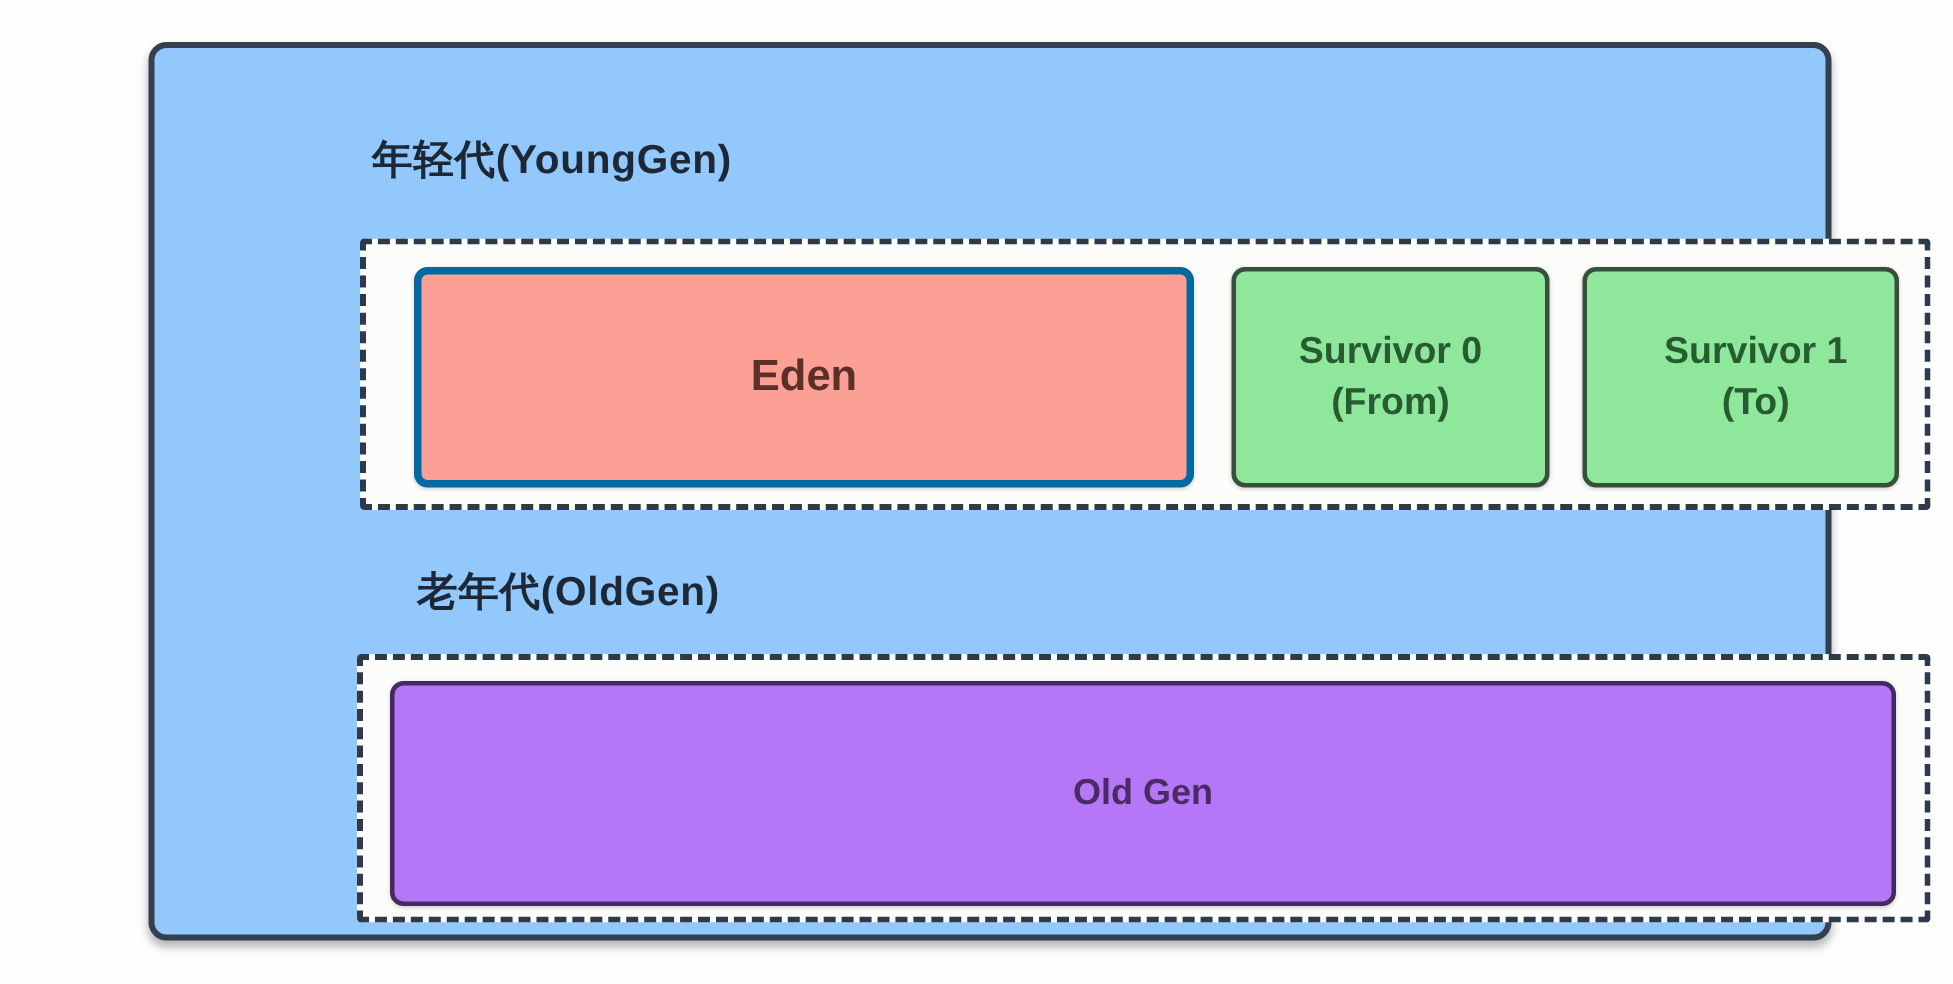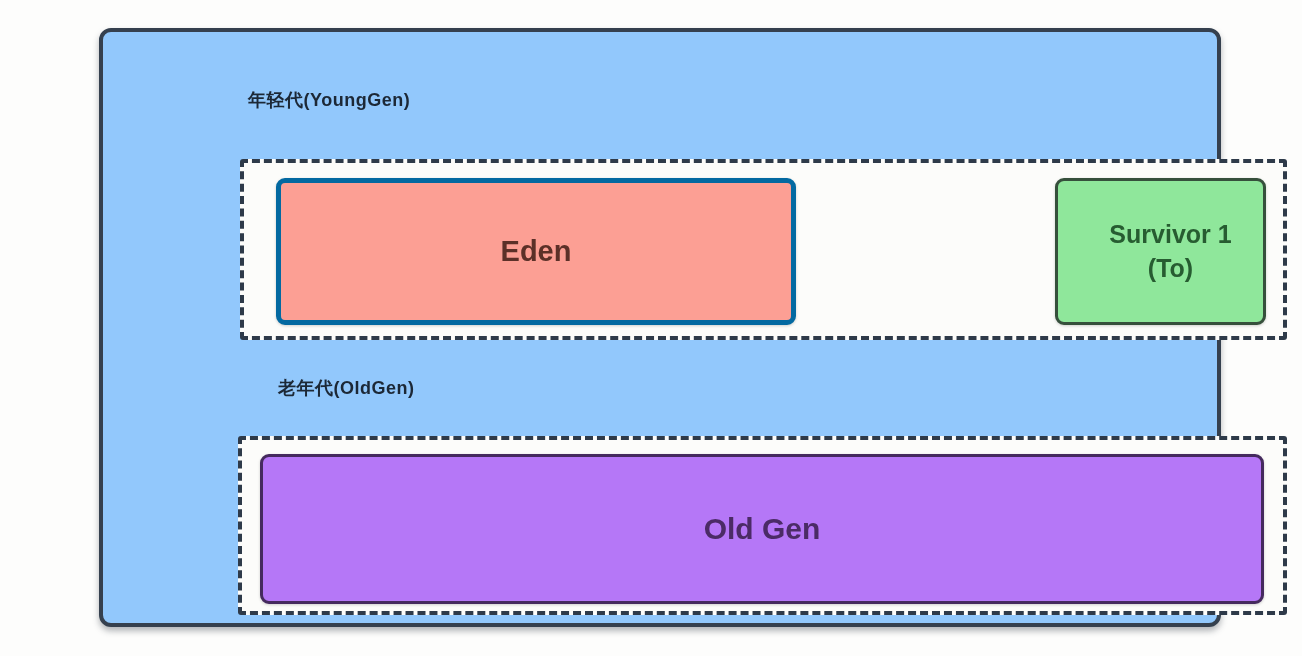--- a/index.html
+++ b/index.html
@@ -22,21 +22,21 @@
     width: 1122px;
     height: 599px;
     box-sizing: border-box;
     background: #92C8FC;
     border: 4px solid #35404E;
     border-radius: 12px;
     box-shadow: 0 4px 6px rgba(40,50,60,0.35);
   }
   .gen-title {
     position: absolute;
-    font-size: 18px;
+    font-size: 27px;
     font-weight: 700;
     color: #1C2836;
     letter-spacing: 0.5px;
     white-space: nowrap;
   }
   #young-title { left: 145px; top: 56px; }
   #old-title   { left: 145px; top: 344px; margin-left: 30px; }
   .region-container {
     position: absolute;
     box-sizing: border-box;
@@ -72,37 +72,41 @@
     color: #275C31;
     font-size: 25px;
   }
   #survivor0 { left: 718px; top: 146px; width: 212px; height: 147px; }
   #survivor1 { left: 952px; top: 146px; width: 211px; height: 147px; padding-left: 20px; }
   #oldgen {
     left: 157px; top: 422px; width: 1004px; height: 150px;
     background: #B577F7;
     border: 3px solid #452A5E;
     color: #4B2B66;
-    font-size: 30px;
+    font-size: 24px;
   }
 </style>
 </head>
 <body>
 
 <div id="canvas">
   <div class="heap">
 
     <div class="gen-title" id="young-title">年轻代(YoungGen)</div>
 
     <div class="region-container" id="young-container"></div>
 
     <div class="region" id="eden">
       <span class="line">Eden</span>
     </div>
 
+    <div class="region survivor" id="survivor0">
+      <span class="line">Survivor 0</span>
+      <span class="line">(From)</span>
+    </div>
 
     <div class="region survivor" id="survivor1">
       <span class="line">Survivor 1</span>
       <span class="line">(To)</span>
     </div>
 
     <div class="gen-title" id="old-title">老年代(OldGen)</div>
 
     <div class="region-container" id="old-container"></div>
 

